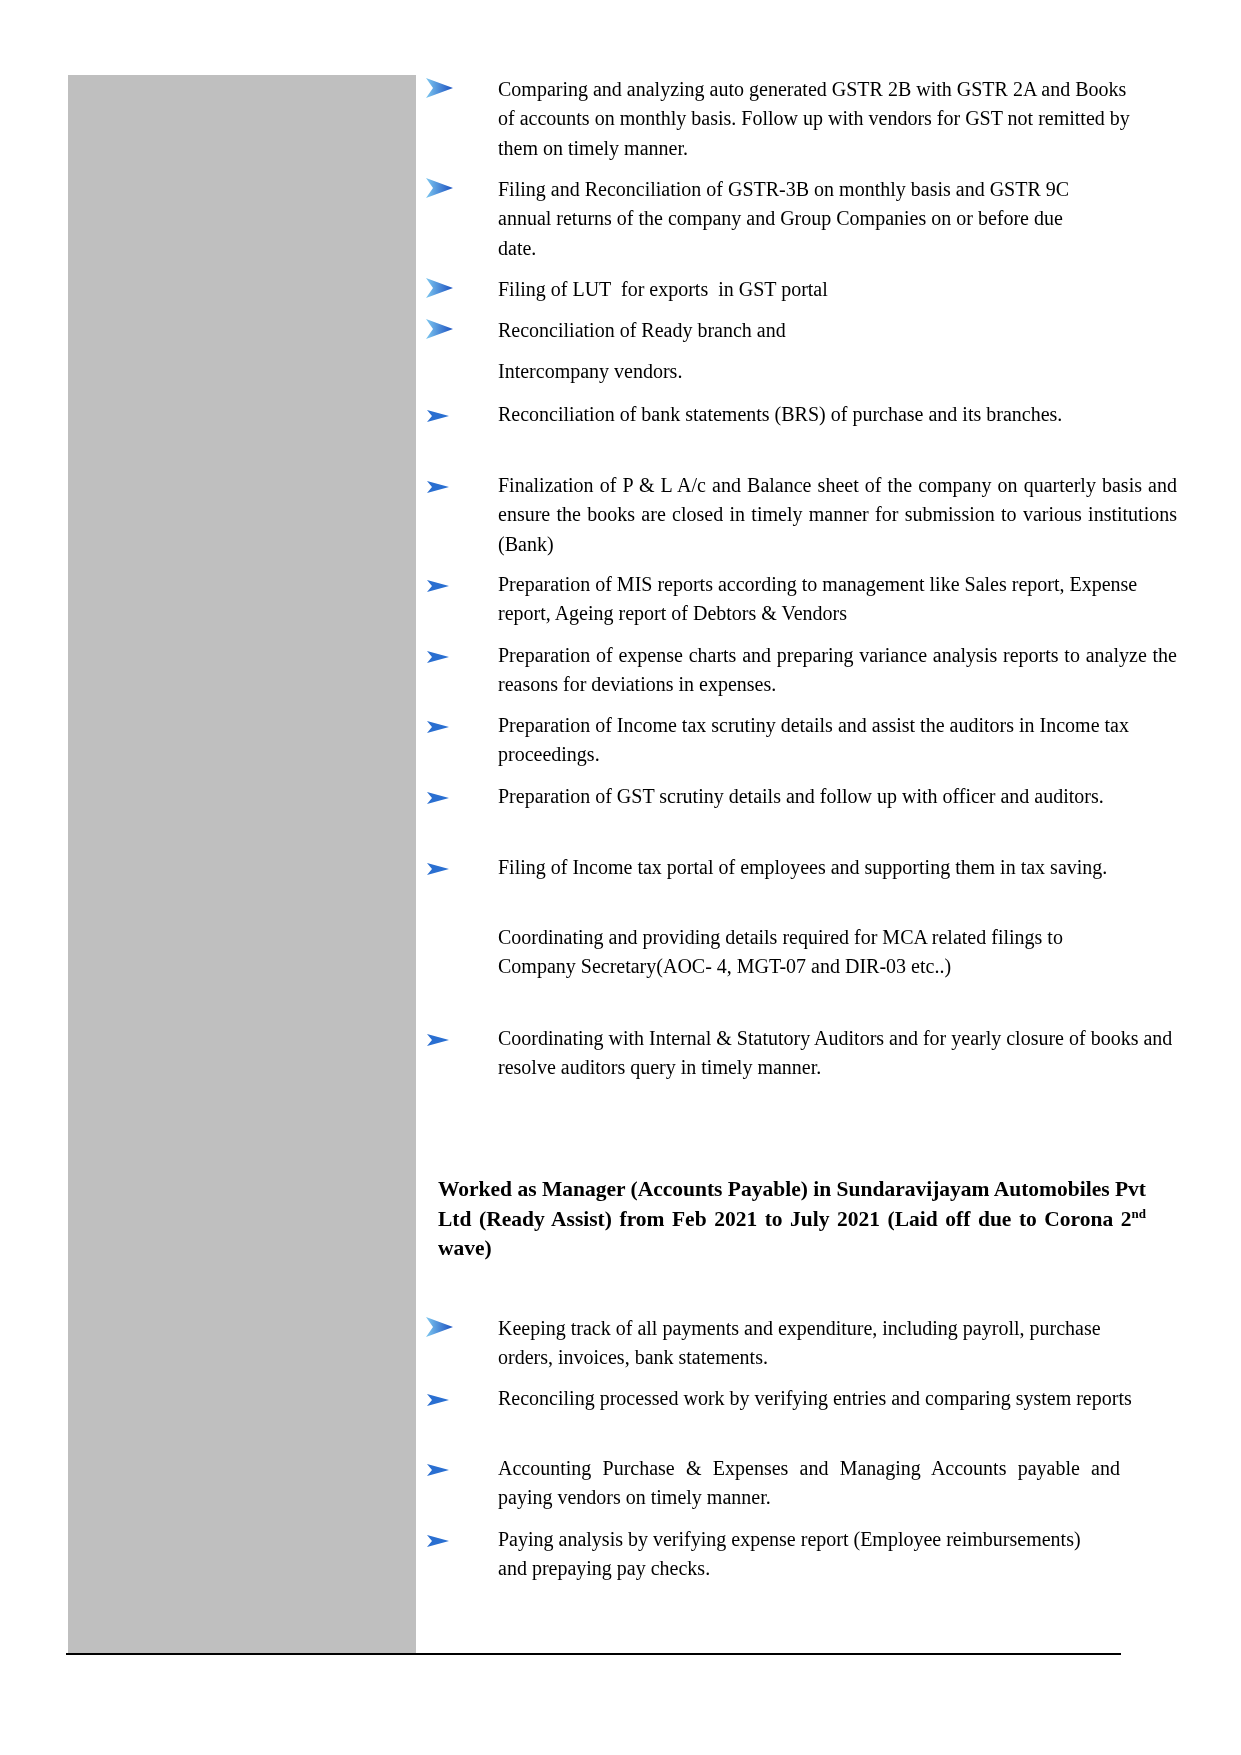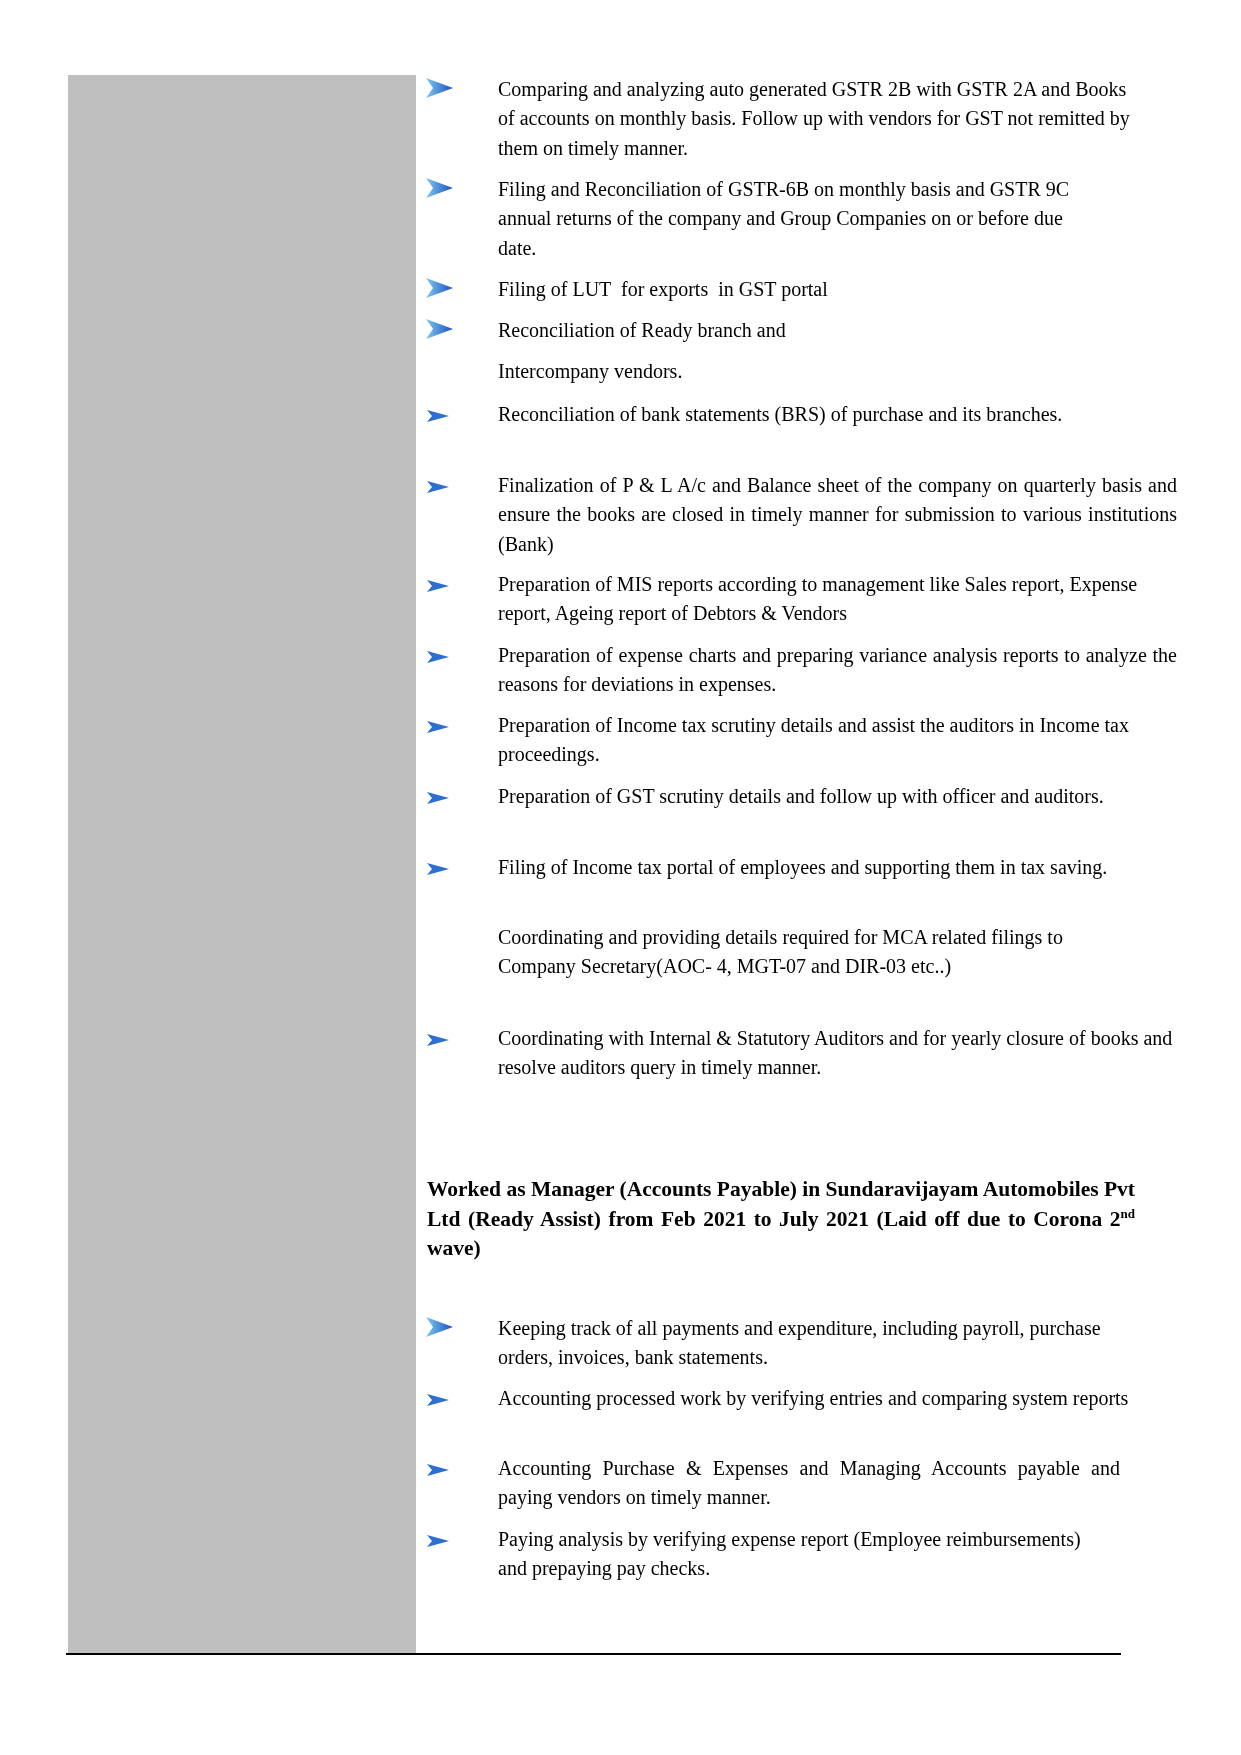--- a/index.html
+++ b/index.html
@@ -5,21 +5,21 @@
   html, body { margin:0; padding:0; background:#ffffff; }
   body { width:1241px; height:1755px; position:relative; overflow:hidden;
          font-family:"Liberation Serif", "DejaVu Serif", serif; color:#000; }
   .sidebar { position:absolute; left:68px; top:75px; width:348px; height:1579px; background:#bfbfbf; }
   .rule { position:absolute; left:66px; top:1653px; width:1055px; height:2px; background:#000; }
   .content { position:absolute; left:425px; top:75px; width:712px; }
   .item { position:absolute; left:0; width:712px; }
   .arrow { position:absolute; left:0; width:30px; height:22px; }
   .txt { position:absolute; left:33px; width:679px; font-size:20px; line-height:29.4px;margin-left:40px; }
   .txt.justify { text-align:justify; }
-  .heading { position:absolute; left:2px; width:708px; font-size:21.5px; line-height:29.6px;
+  .heading { position:absolute; left:13px; width:708px; font-size:21.5px; line-height:29.6px;
              font-weight:bold; text-align:justify; }
   .heading sup { font-size:13px; line-height:0; vertical-align:super; }
 </style>
 </head>
 <body>
 
 <div class="sidebar"></div>
 
 <div class="content">
 
@@ -33,21 +33,21 @@
         </defs>
         <path d="M1 1 L28 11 L1 21 L8 11 Z" fill="url(#g1)"></path>
       </svg>
     <div class="txt" style="width:640px">Comparing and analyzing auto generated GSTR 2B with GSTR 2A and Books of accounts on monthly basis. Follow up with vendors for GST not remitted by them on timely manner.</div>
   </div>
 
   <div class="item" style="top:100px">
     <svg class="arrow" style="top:2px" viewBox="0 0 30 22">
         <path d="M1 1 L28 11 L1 21 L8 11 Z" fill="url(#g1)"></path>
       </svg>
-    <div class="txt" style="width:600px">Filing and Reconciliation of GSTR-6B on monthly basis and GSTR 9C annual returns of the company and Group Companies on or before due date.</div>
+    <div class="txt" style="width:600px">Filing and Reconciliation of GSTR-3B on monthly basis and GSTR 9C annual returns of the company and Group Companies on or before due date.</div>
   </div>
 
   <div class="item" style="top:200px">
     <svg class="arrow" style="top:2px" viewBox="0 0 30 22">
         <path d="M1 1 L28 11 L1 21 L8 11 Z" fill="url(#g1)"></path>
       </svg>
     <div class="txt" style="white-space:pre">Filing of LUT  for exports  in GST portal</div>
   </div>
 
   <div class="item" style="top:241px">
@@ -129,21 +129,21 @@
     <svg class="arrow" style="top:2px" viewBox="0 0 30 22">
         <path d="M1 1 L28 11 L1 21 L8 11 Z" fill="url(#g1)"></path>
       </svg>
     <div class="txt" style="width:620px">Keeping track of all payments and expenditure, including payroll, purchase orders, invoices, bank statements.</div>
   </div>
 
   <div class="item" style="top:1309px">
     <svg class="arrow" style="top:5px" viewBox="0 0 30 22">
         <path d="M2 5 L24 11 L2 17 L7 11 Z" fill="#2a6fd1"></path>
       </svg>
-    <div class="txt" style="width:690px">Accounting processed work by verifying entries and comparing system reports</div>
+    <div class="txt" style="width:690px">Reconciling processed work by verifying entries and comparing system reports</div>
   </div>
 
   <div class="item" style="top:1379px">
     <svg class="arrow" style="top:5px" viewBox="0 0 30 22">
         <path d="M2 5 L24 11 L2 17 L7 11 Z" fill="#2a6fd1"></path>
       </svg>
     <div class="txt justify" style="width:622px">Accounting Purchase &amp; Expenses and Managing Accounts payable and paying vendors on timely manner.</div>
   </div>
 
   <div class="item" style="top:1450px">

